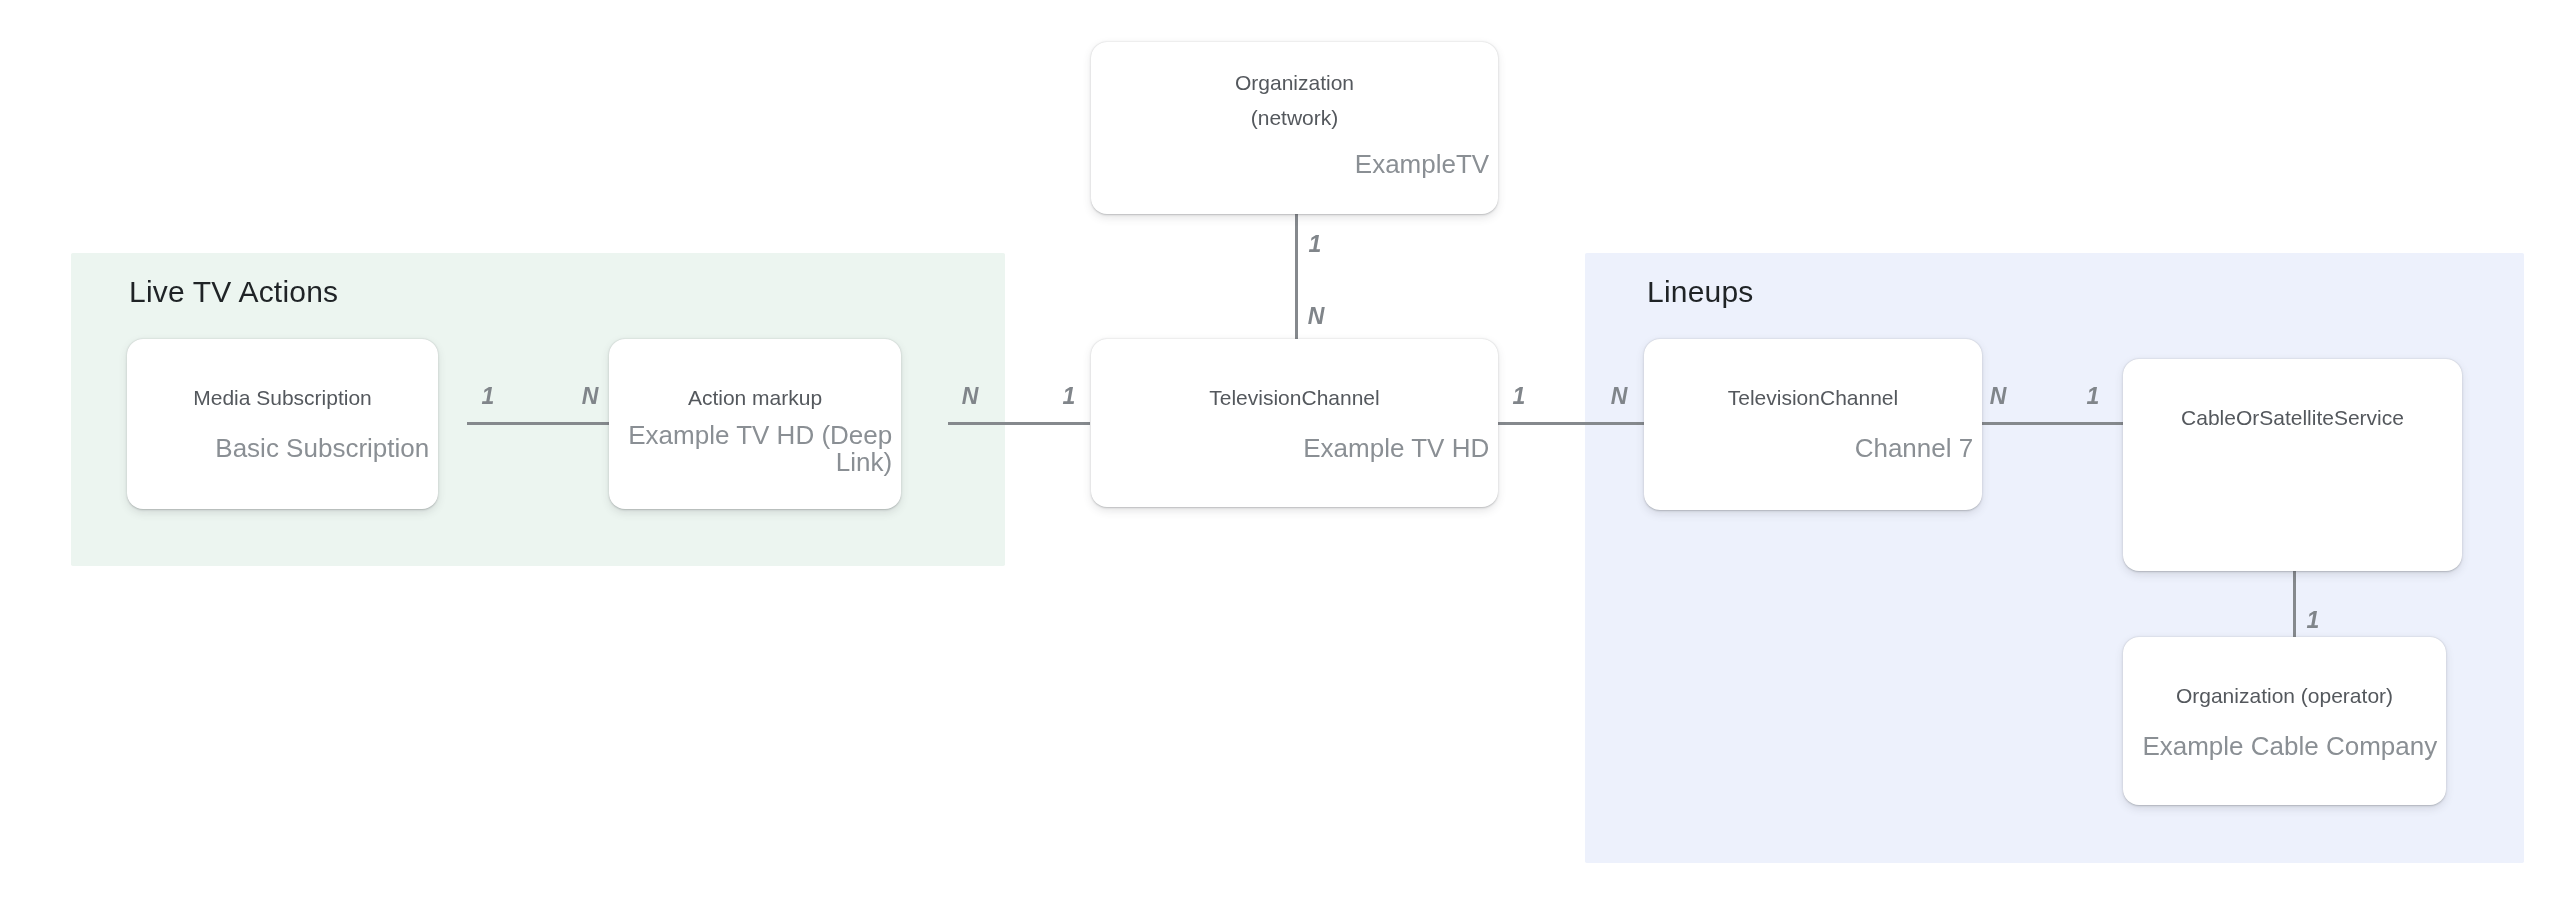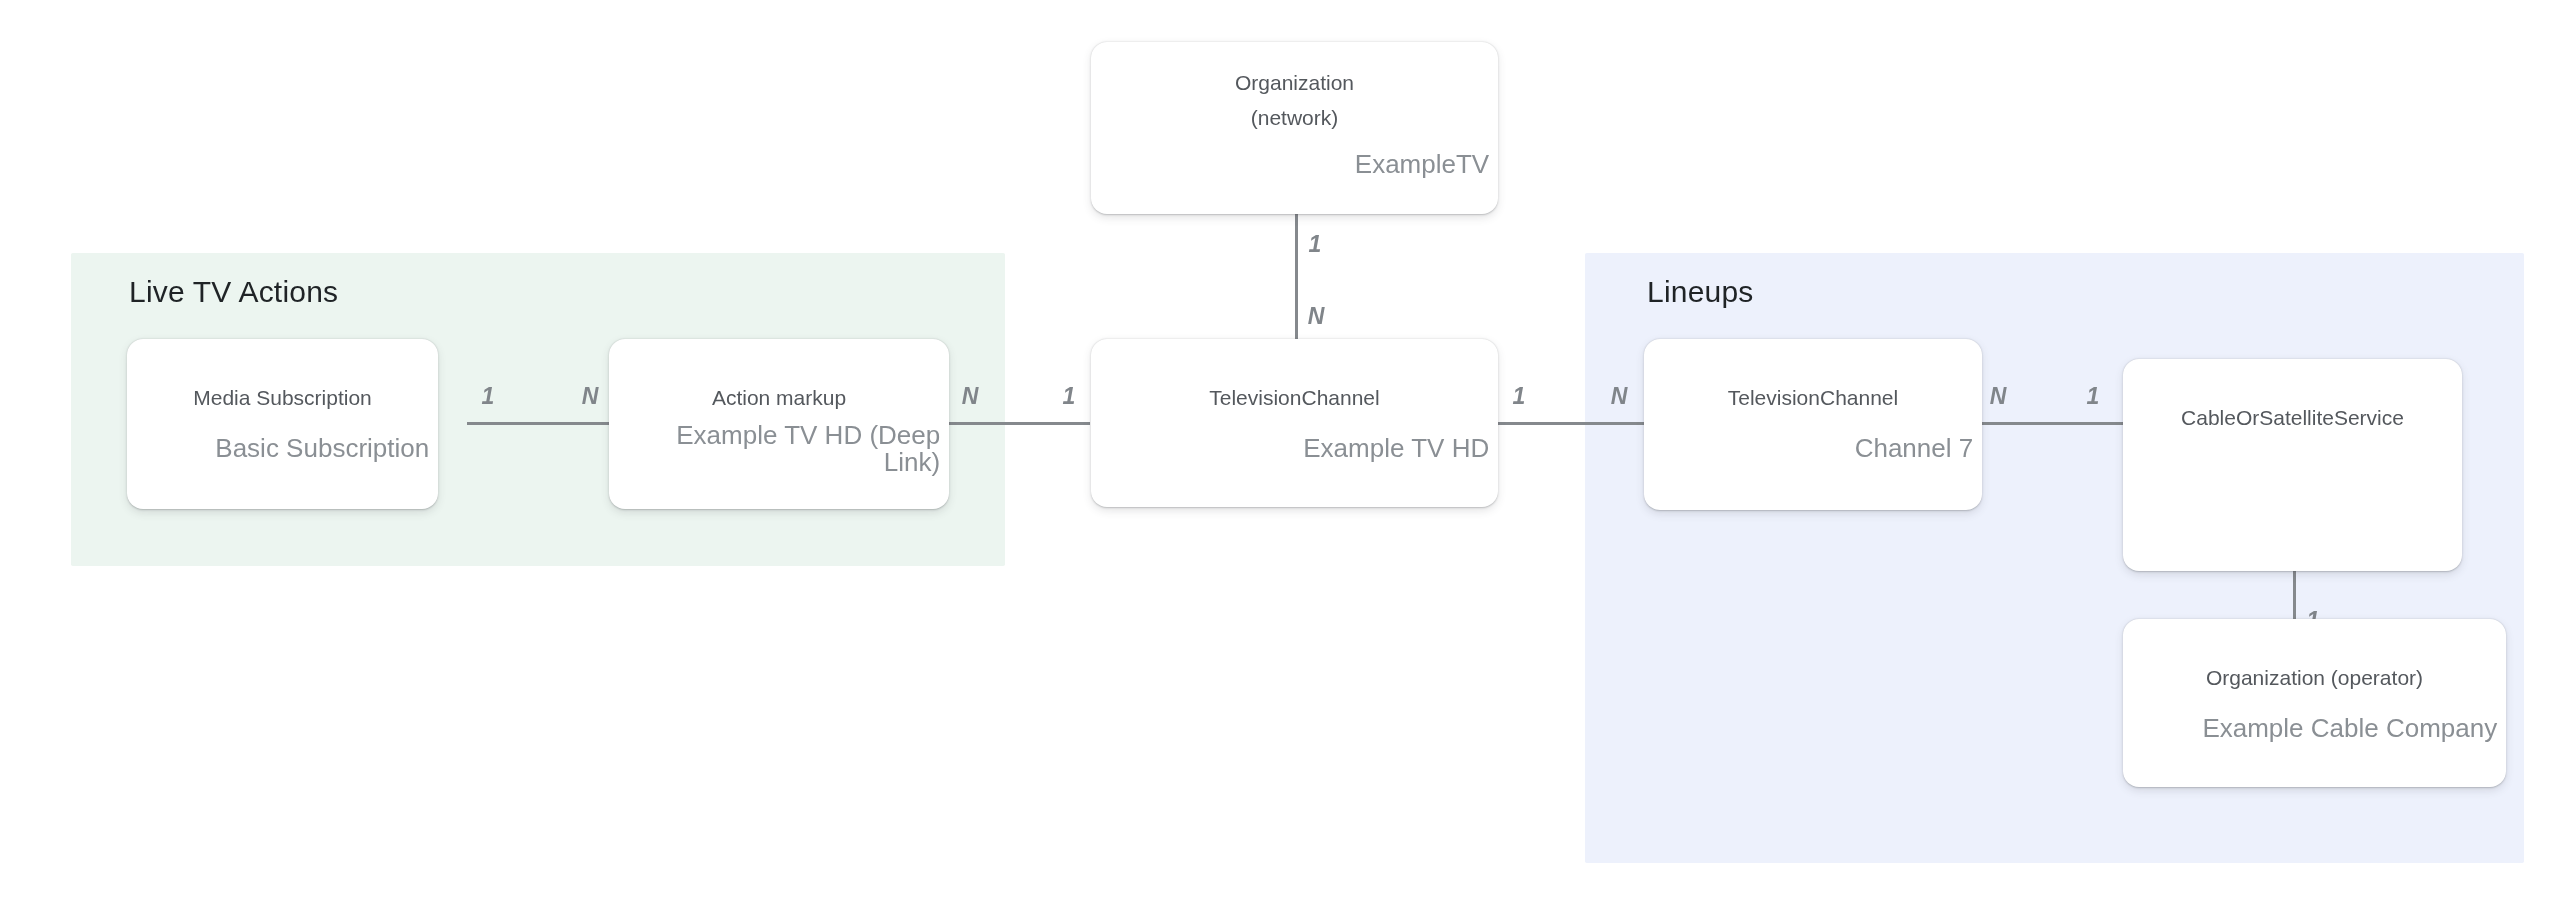--- a/index.html
+++ b/index.html
@@ -103,25 +103,25 @@
     font-size: 26px;
     line-height: 27.4px;
     color: #8a8f94;
     white-space: pre-line;
   }
   .card-sub.sub-low  { top: 123px; }
   .card-sub.sub-two  { top: 126px; }
 
   #card-org-network                { left: 1091px; top: 42px;  width: 407px; height: 172px; }
   #card-media-subscription         { left: 127px;  top: 339px; width: 311px; height: 170px; }
-  #card-action-markup              { left: 609px;  top: 339px; width: 340px; height: 170px; }
+  #card-action-markup              { left: 609px;  top: 339px; width: 292px; height: 170px; }
   #card-broadcast-service          { left: 1091px; top: 339px; width: 407px; height: 168px; }
   #card-television-channel         { left: 1644px; top: 339px; width: 338px; height: 171px; }
   #card-cable-or-satellite-service { left: 2123px; top: 339px; width: 339px; height: 212px; margin-top: 20px; }
-  #card-org-operator               { left: 2123px; top: 619px; width: 383px; height: 168px; }
+  #card-org-operator               { left: 2123px; top: 637px; width: 323px; height: 168px; }
 </style>
 </head>
 <body>
 
 <div id="stage">
 
   <div class="panel" id="panel-live-tv">
     <div class="panel-title">Live TV Actions</div>
   </div>
 

